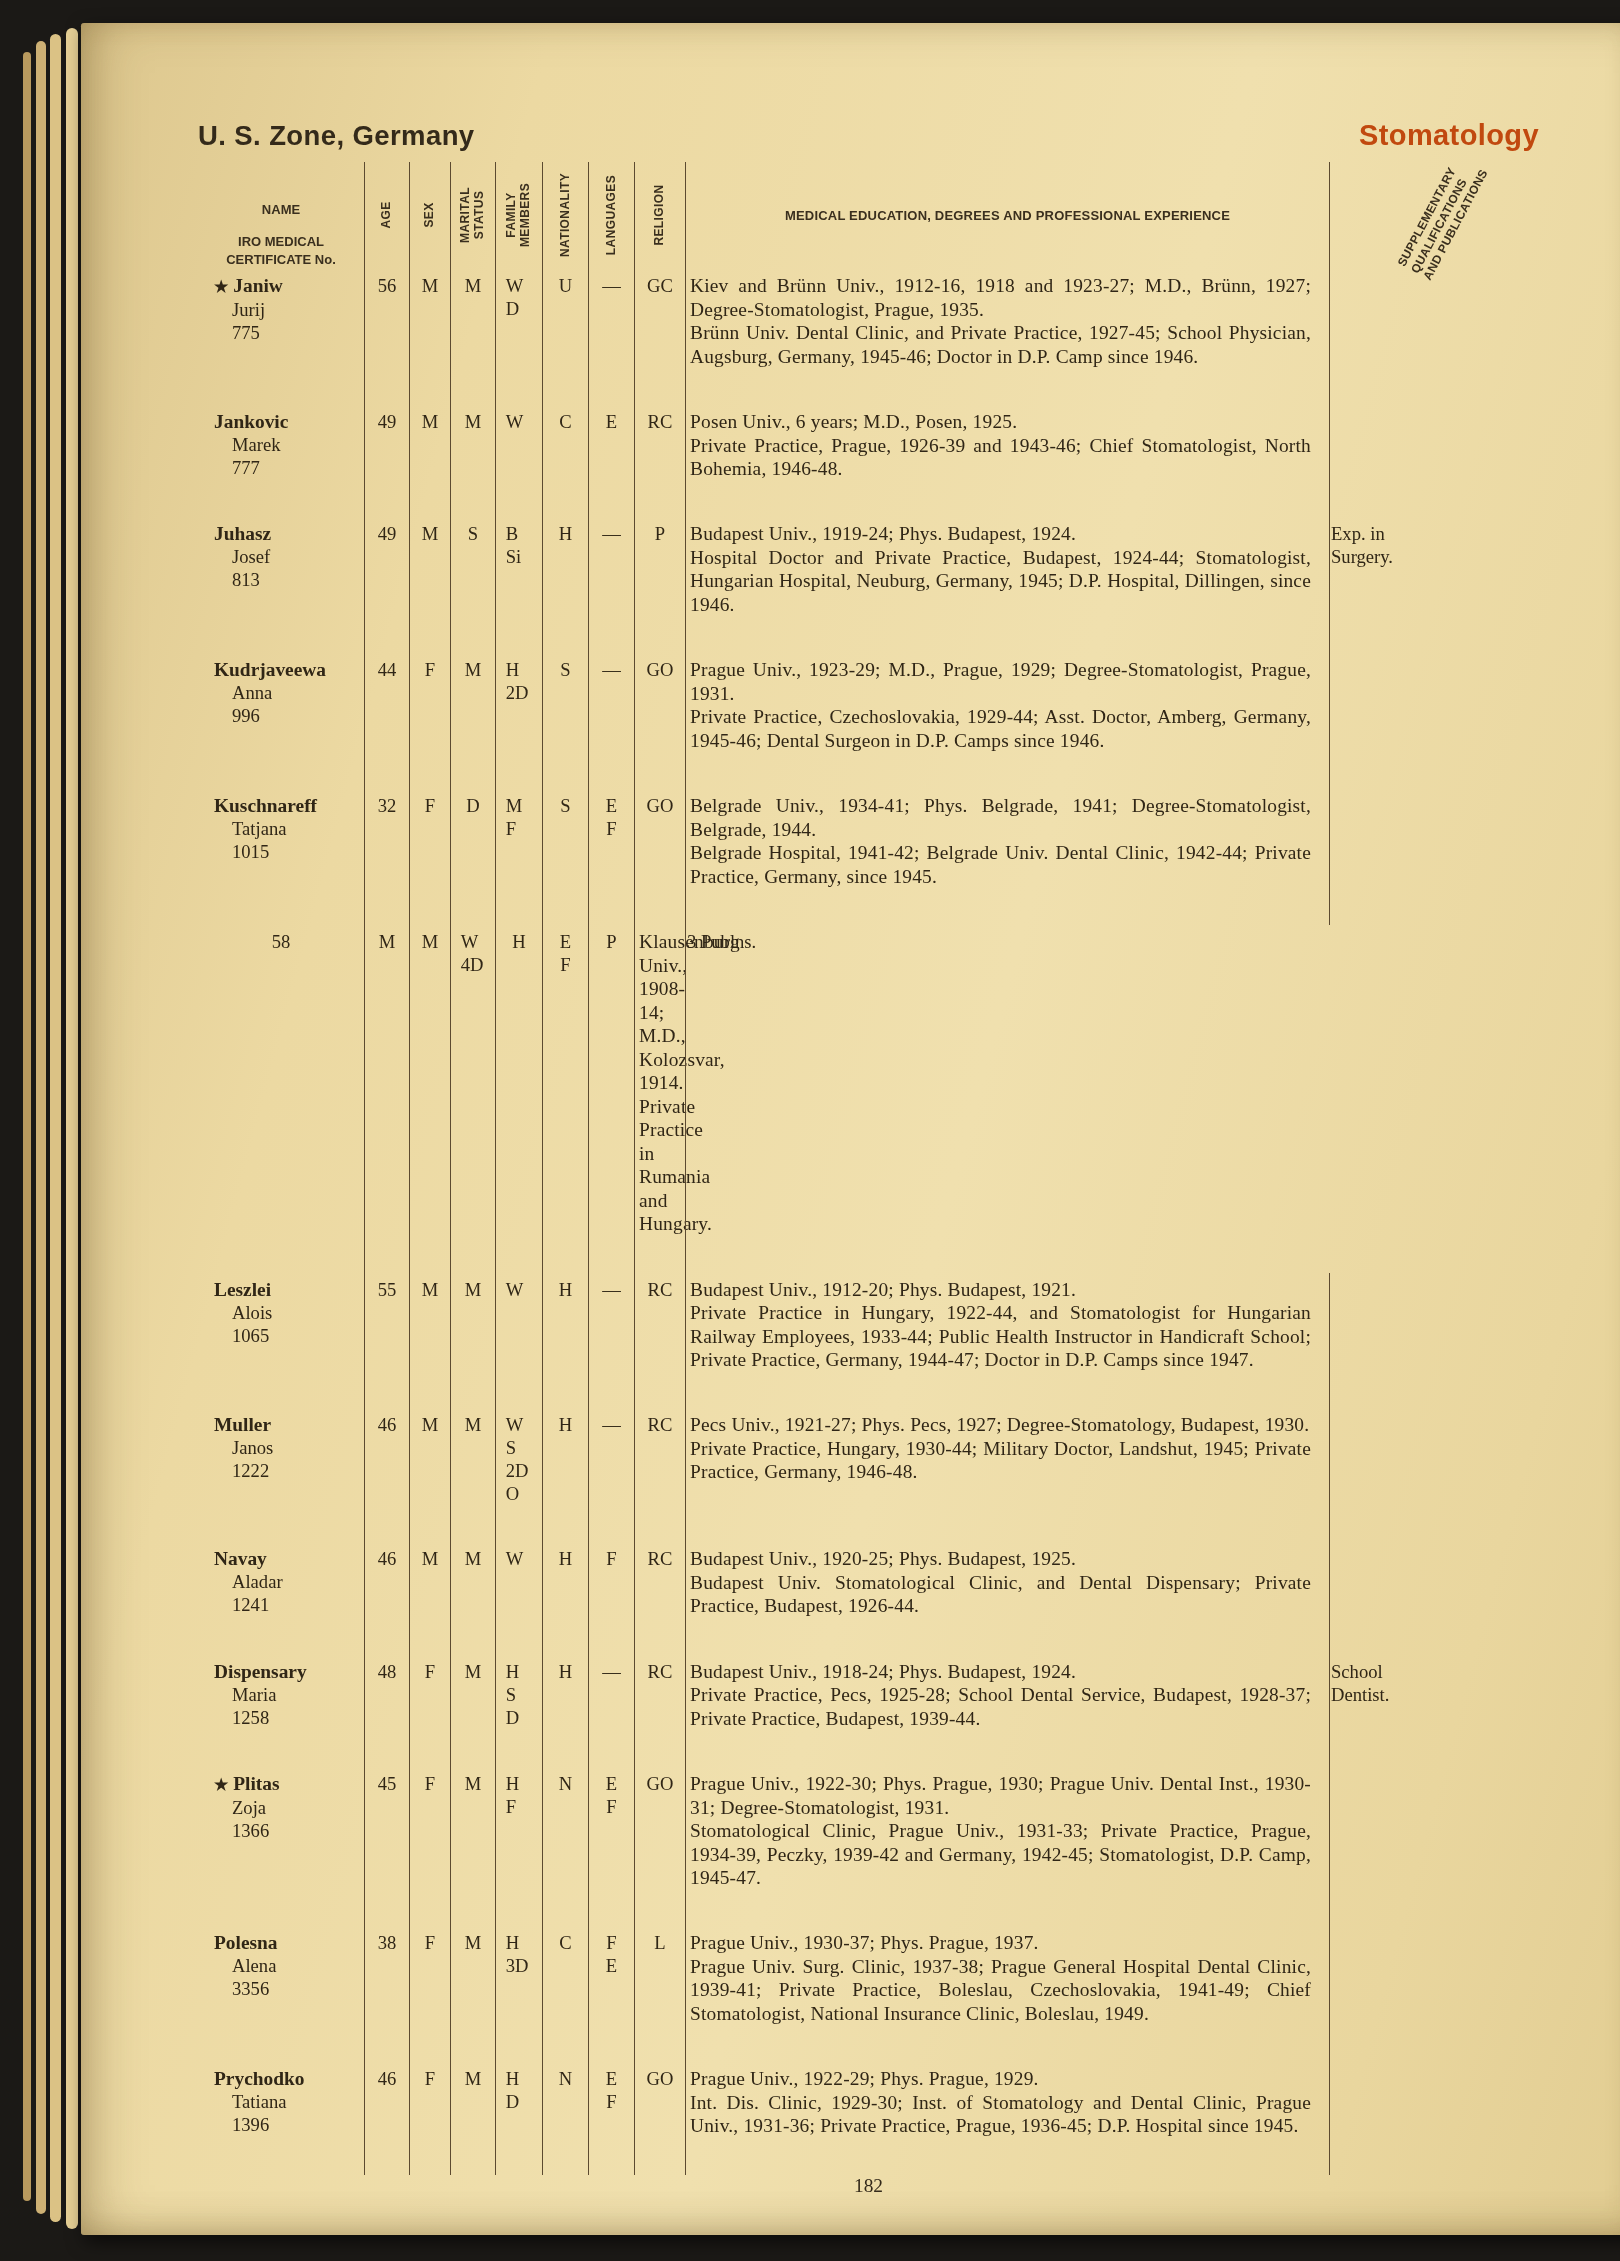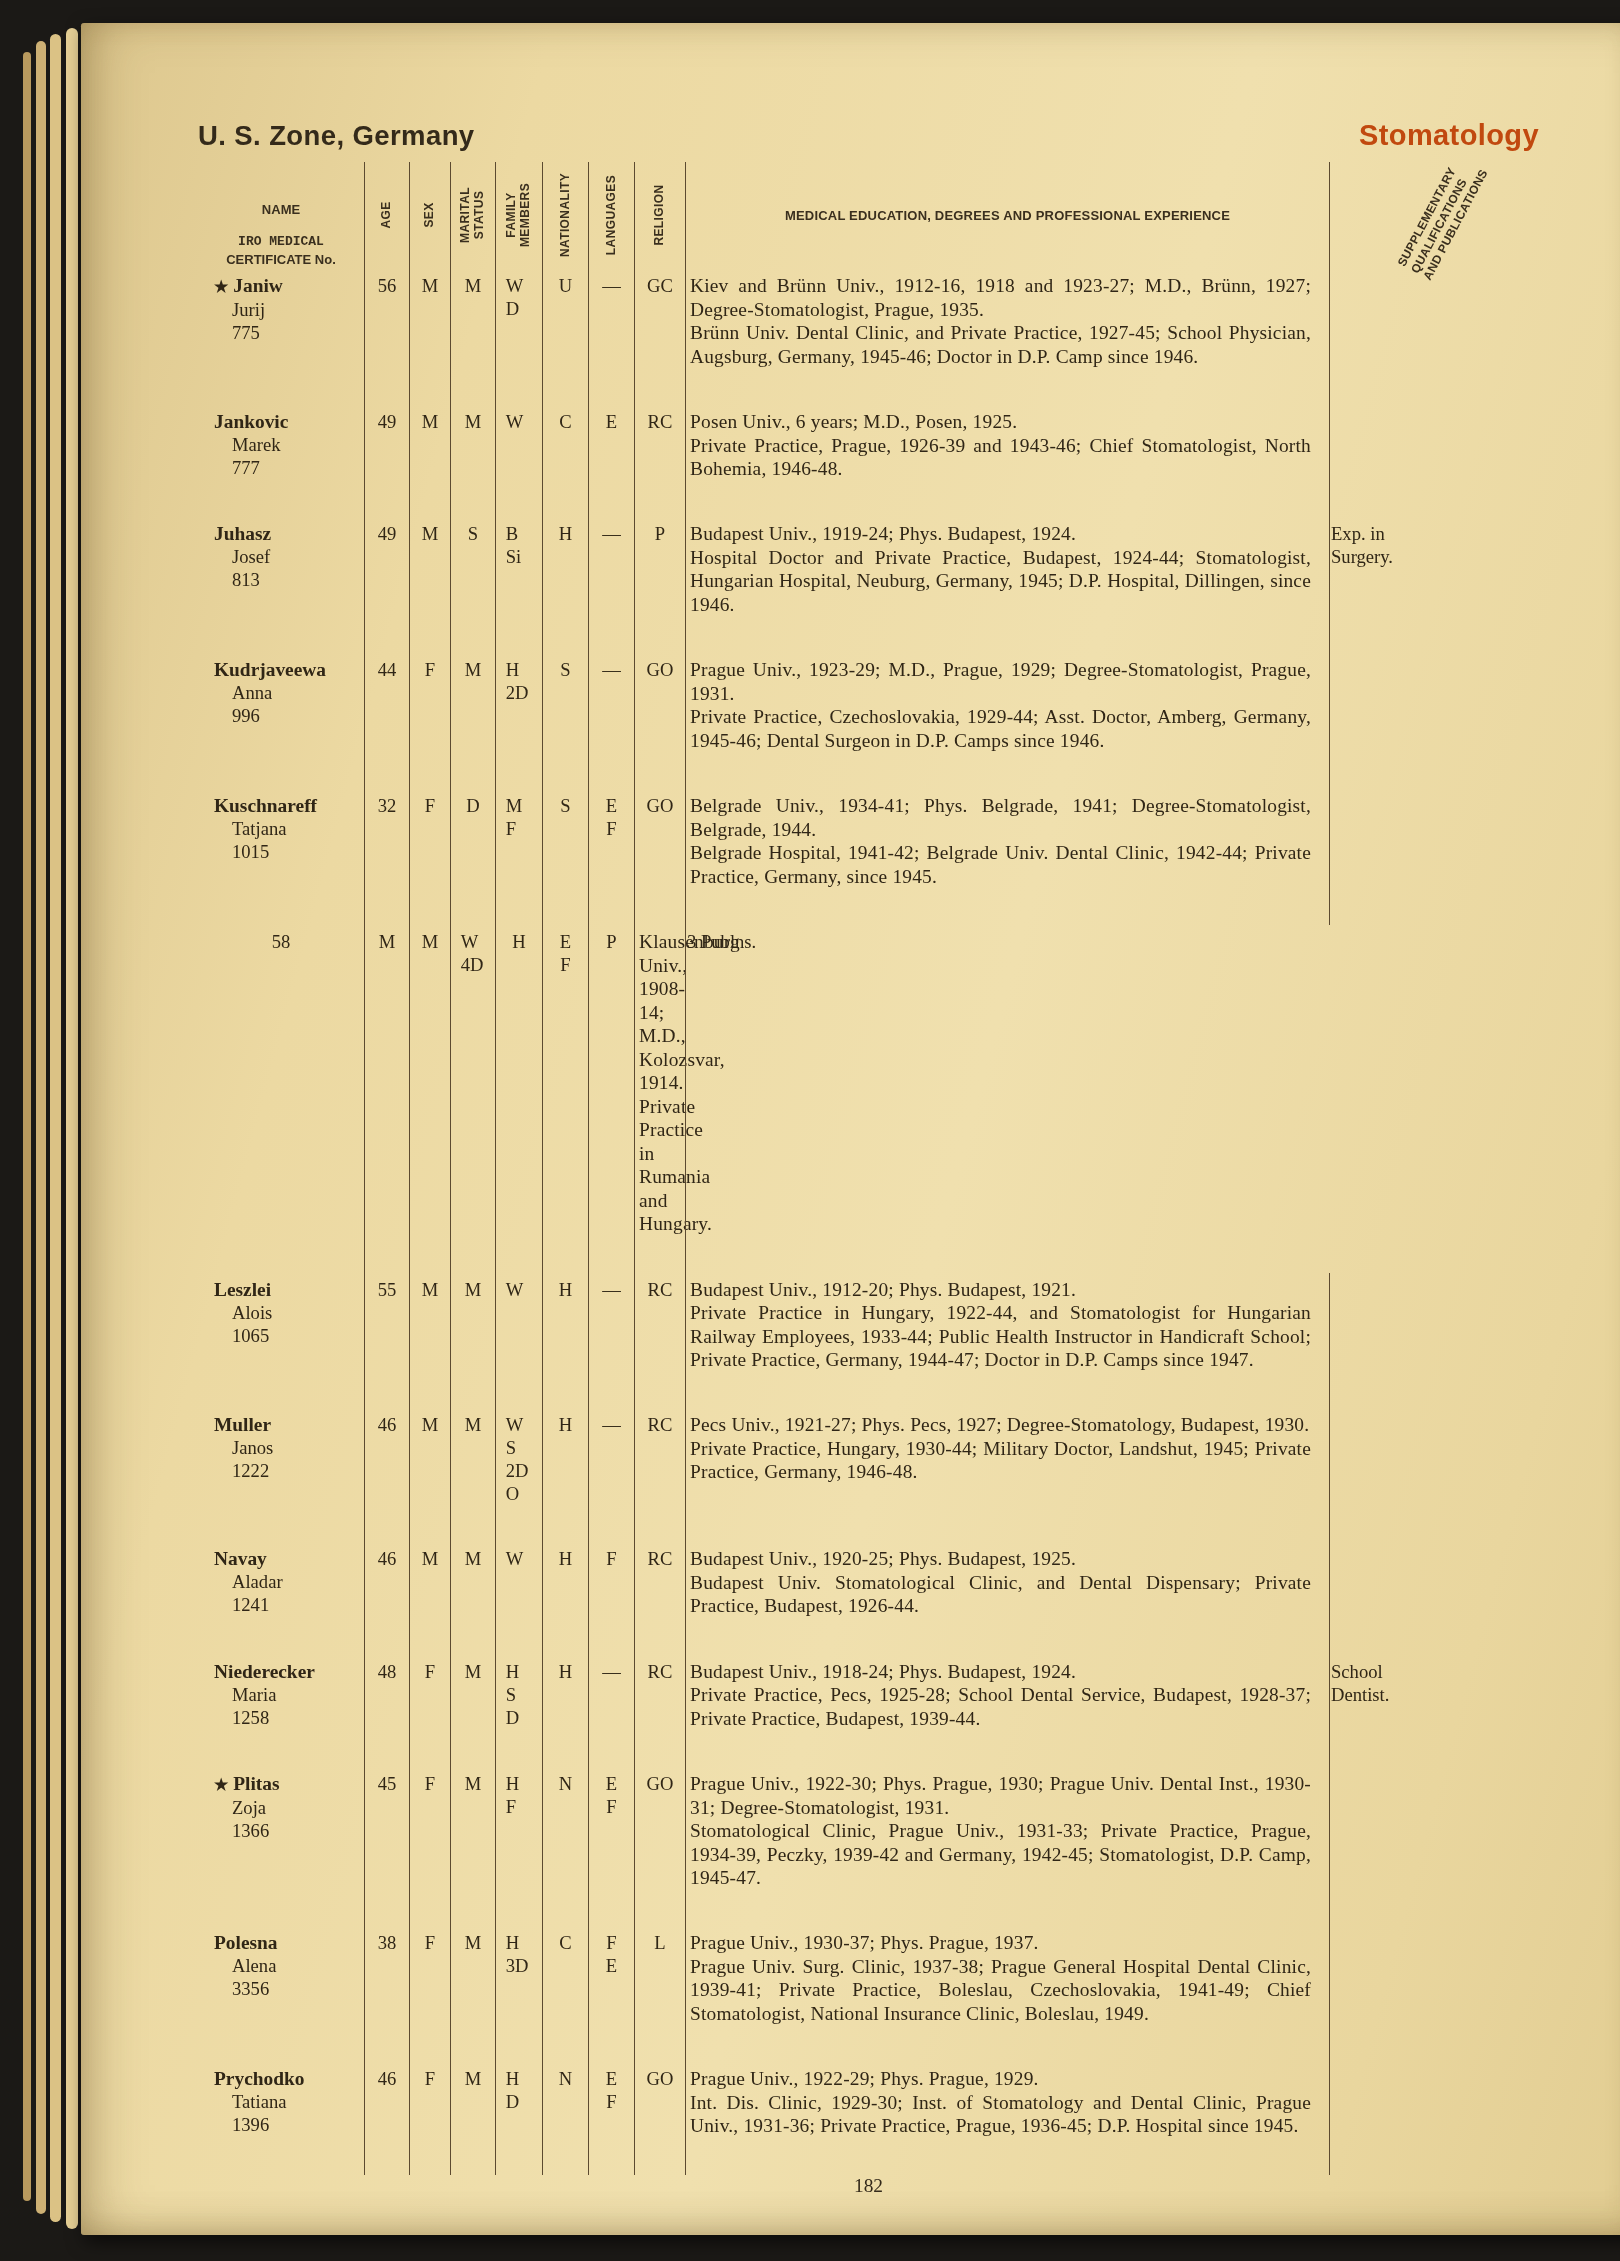--- a/index.html
+++ b/index.html
@@ -49,21 +49,21 @@
   .rule-heavy { height:3.2px; background:#443522; }
   
   .thead, .trow {
     display:grid;
     grid-template-columns:166px 45px 41px 45px 47px 46px 46px 51px 644px 211px;
   }
   .thead { height:158px; }
   .thead > .hc + .hc, .trow > .c + .c { border-left:1.6px solid #5c4a30; }
   .hc { position:relative; font-family:"Liberation Sans", sans-serif; font-weight:bold; color:#3a2f1e; }
   .name-h { padding-top:39px; text-align:center; font-size:13px; line-height:18px; }
-  .name-h .nh2 { margin-top:14.6px;font-family:Liberation Mono, monospace; }
+  .name-h .nh2 { margin-top:14.6px; }
   .vrot {
     position:absolute; left:50%; top:50%;
     transform:translate(-50%,-50%) rotate(-90deg);
     font-size:12px; line-height:13.8px; letter-spacing:0.4px;
     white-space:pre; text-align:center;
   }
   .edu-h { display:flex; align-items:center; justify-content:center; font-size:13px; letter-spacing:0.2px; text-align:center; }
   .supp-h .srot {
     position:absolute; left:54%; top:52%;
     transform:translate(-50%,-50%) rotate(-62deg);
@@ -312,21 +312,21 @@
     <div class="c mid">H</div>
     <div class="c mid">F</div>
     <div class="c mid">RC</div>
     <div class="c edu">Budapest Univ., 1920-25; Phys. Budapest, 1925.
 Budapest Univ. Stomatological Clinic, and Dental Dispensary; Private Practice, Budapest, 1926-44.</div>
     <div class="c supp"></div>
   </div>
 
   <div class="trow">
     <div class="c name">
-      <div class="surname"><span>Niederecker</span></div>
+      <div class="surname"><span>Dispensary</span></div>
       <div class="given">Maria</div>
       <div class="cert">1258</div>
     </div>
     <div class="c mid">48</div>
     <div class="c mid">F</div>
     <div class="c mid">M</div>
     <div class="c mid fam">H
 S
 D</div>
     <div class="c mid">H</div>

